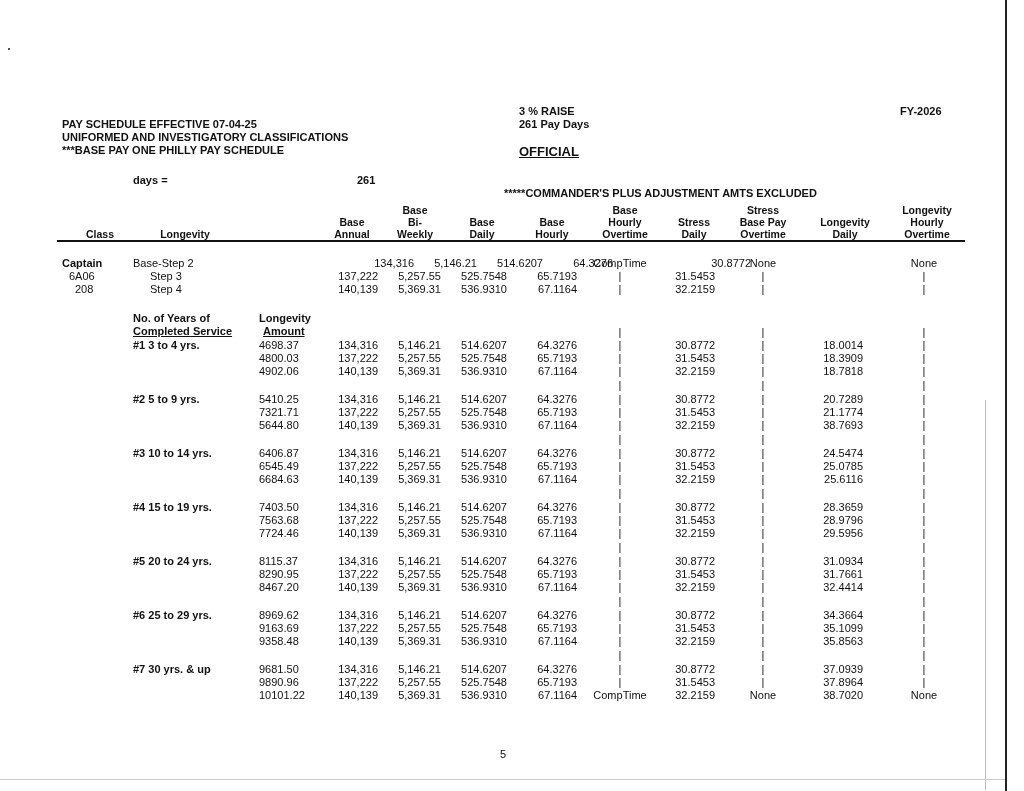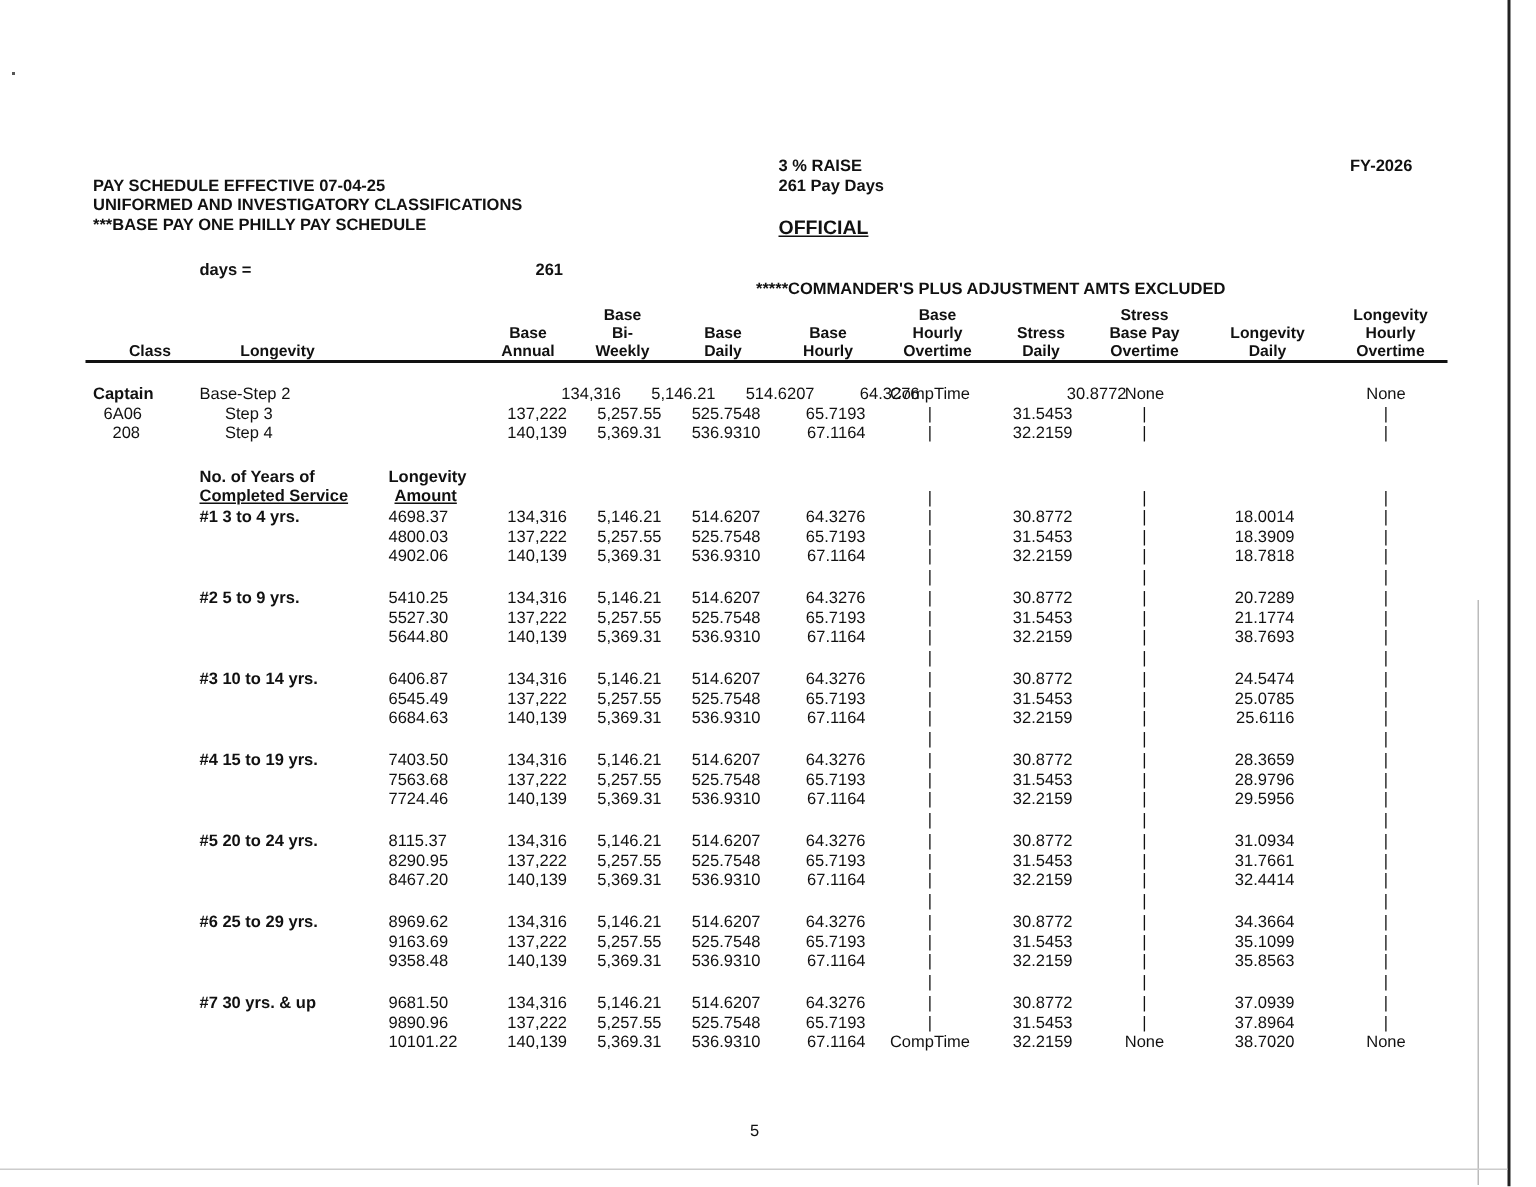--- a/index.html
+++ b/index.html
@@ -186,21 +186,21 @@
       <div class="cell" style="right: 564px;">5,146.21</div>
       <div class="cell" style="right: 498px;">514.6207</div>
       <div class="cell" style="right: 428px;">64.3276</div>
       <div class="cell" style="left: 580px; width: 80px; text-align: center;">|</div>
       <div class="cell" style="right: 290px;">30.8772</div>
       <div class="cell" style="left: 723px; width: 80px; text-align: center;">|</div>
       <div class="cell" style="right: 142px;">20.7289</div>
       <div class="cell" style="left: 884px; width: 80px; text-align: center;">|</div>
     </div>
     <div class="row" style="top: 406px;">
-      <div class="cell" style="left: 259px;">5527.30</div>
+      <div class="cell" style="left: 259px;">7321.71</div>
       <div class="cell" style="right: 627px;">137,222</div>
       <div class="cell" style="right: 564px;">5,257.55</div>
       <div class="cell" style="right: 498px;">525.7548</div>
       <div class="cell" style="right: 428px;">65.7193</div>
       <div class="cell" style="left: 580px; width: 80px; text-align: center;">|</div>
       <div class="cell" style="right: 290px;">31.5453</div>
       <div class="cell" style="left: 723px; width: 80px; text-align: center;">|</div>
       <div class="cell" style="right: 142px;">21.1774</div>
       <div class="cell" style="left: 884px; width: 80px; text-align: center;">|</div>
     </div>

